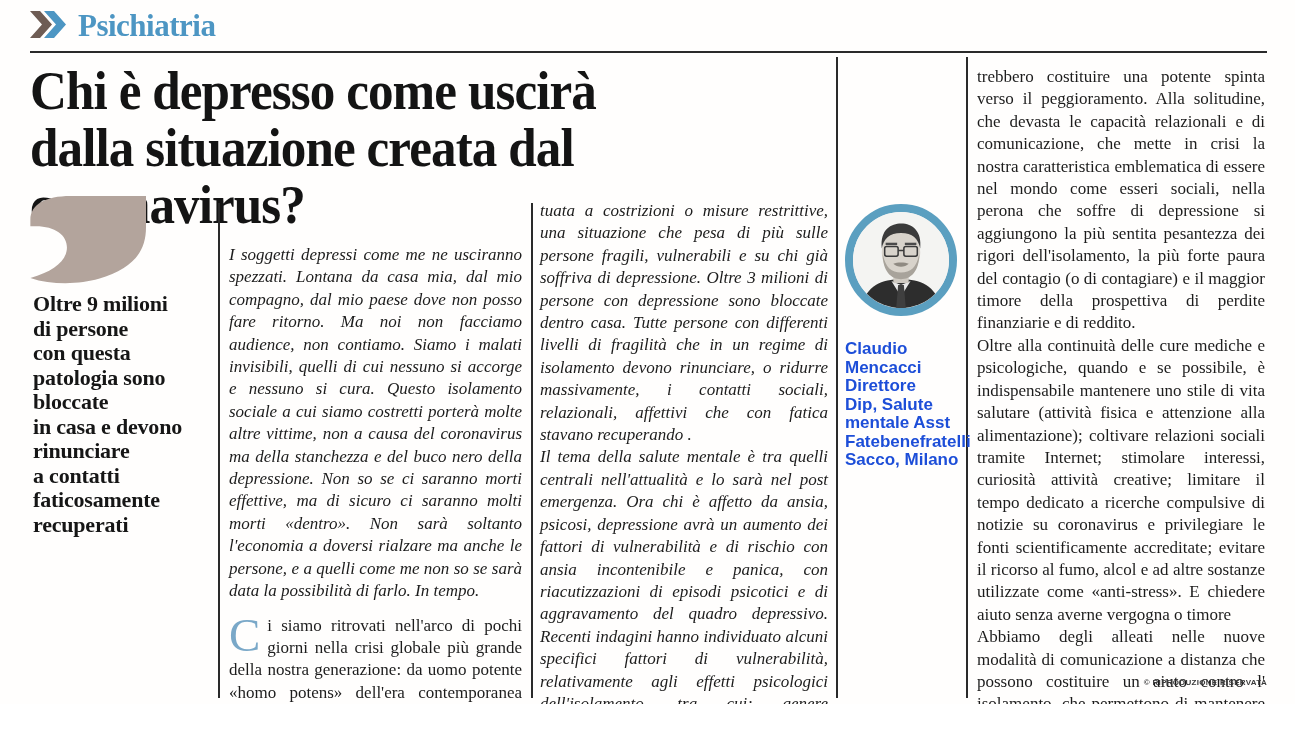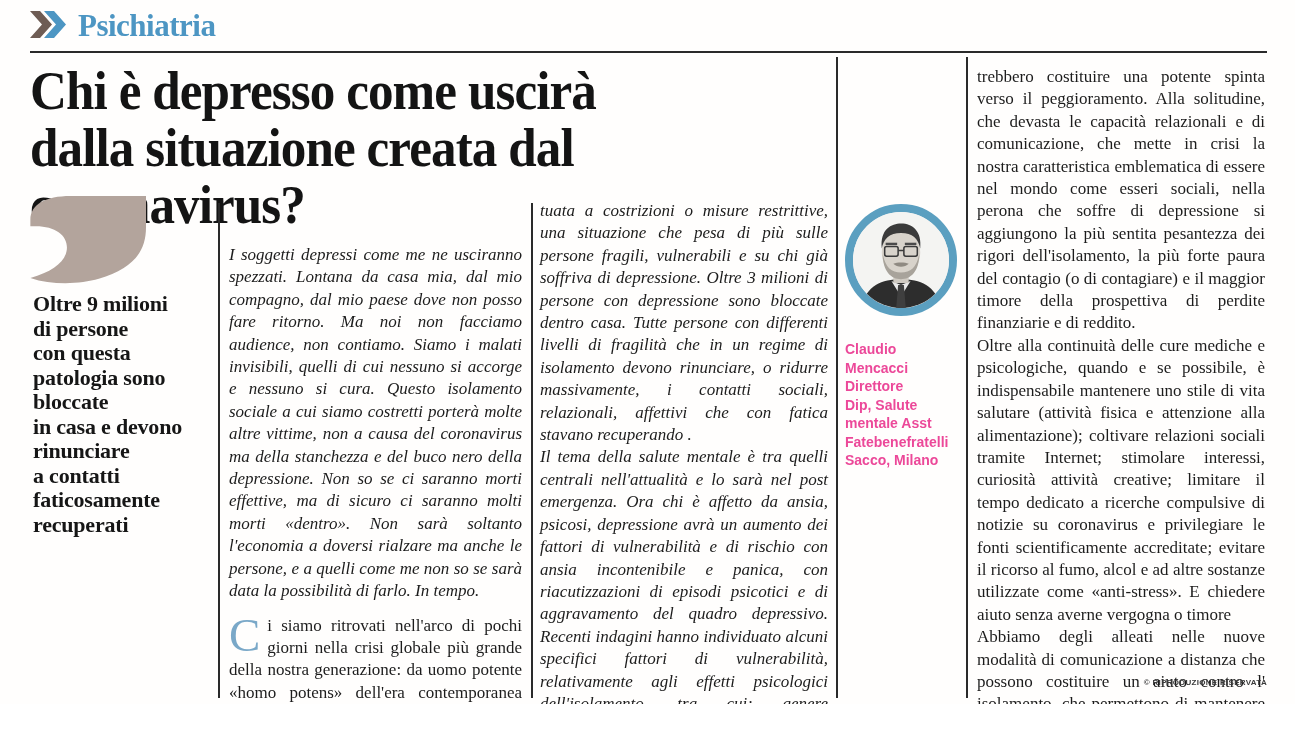--- a/index.html
+++ b/index.html
@@ -55,21 +55,21 @@
 
   
   .portrait {
     position:absolute; left:845px; top:204px; width:112px; height:112px;
     border-radius:50%; border:8px solid #5b9fc0; overflow:hidden; background:#f2f2f0;
   }
   .portrait svg { display:block; width:100%; height:100%; }
   .photo-caption {
     position:absolute; left:845px; top:340px; width:118px;
     font-family:"Liberation Sans", sans-serif; font-weight:bold;
-    font-size:14px; line-height:18.5px; color:#ec4899; white-space:pre-line;
+    font-size:17px; line-height:18.5px; color:#1d4ed8; white-space:pre-line;
   }
 
   
   .copyright {
     position:absolute; right:28px; top:678px;
     font-family:"Liberation Sans", sans-serif; font-weight:bold;
     font-size:8px; letter-spacing:0.3px; color:#3a3a3a;
   }
 </style>
 </head>

